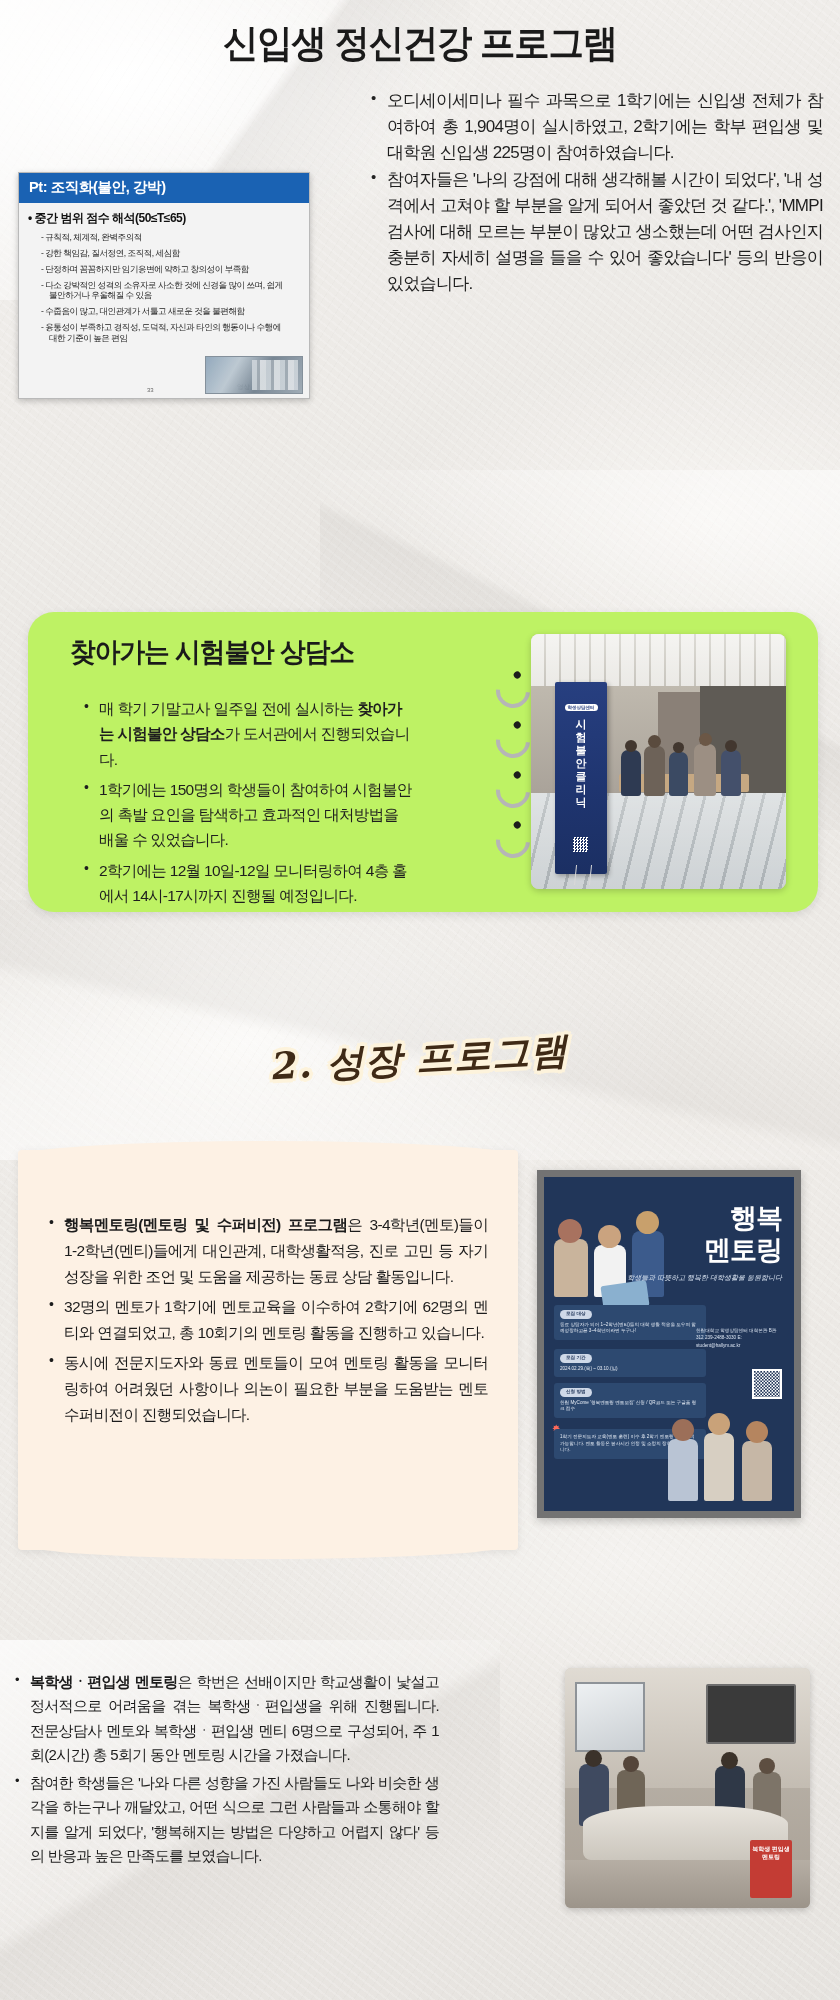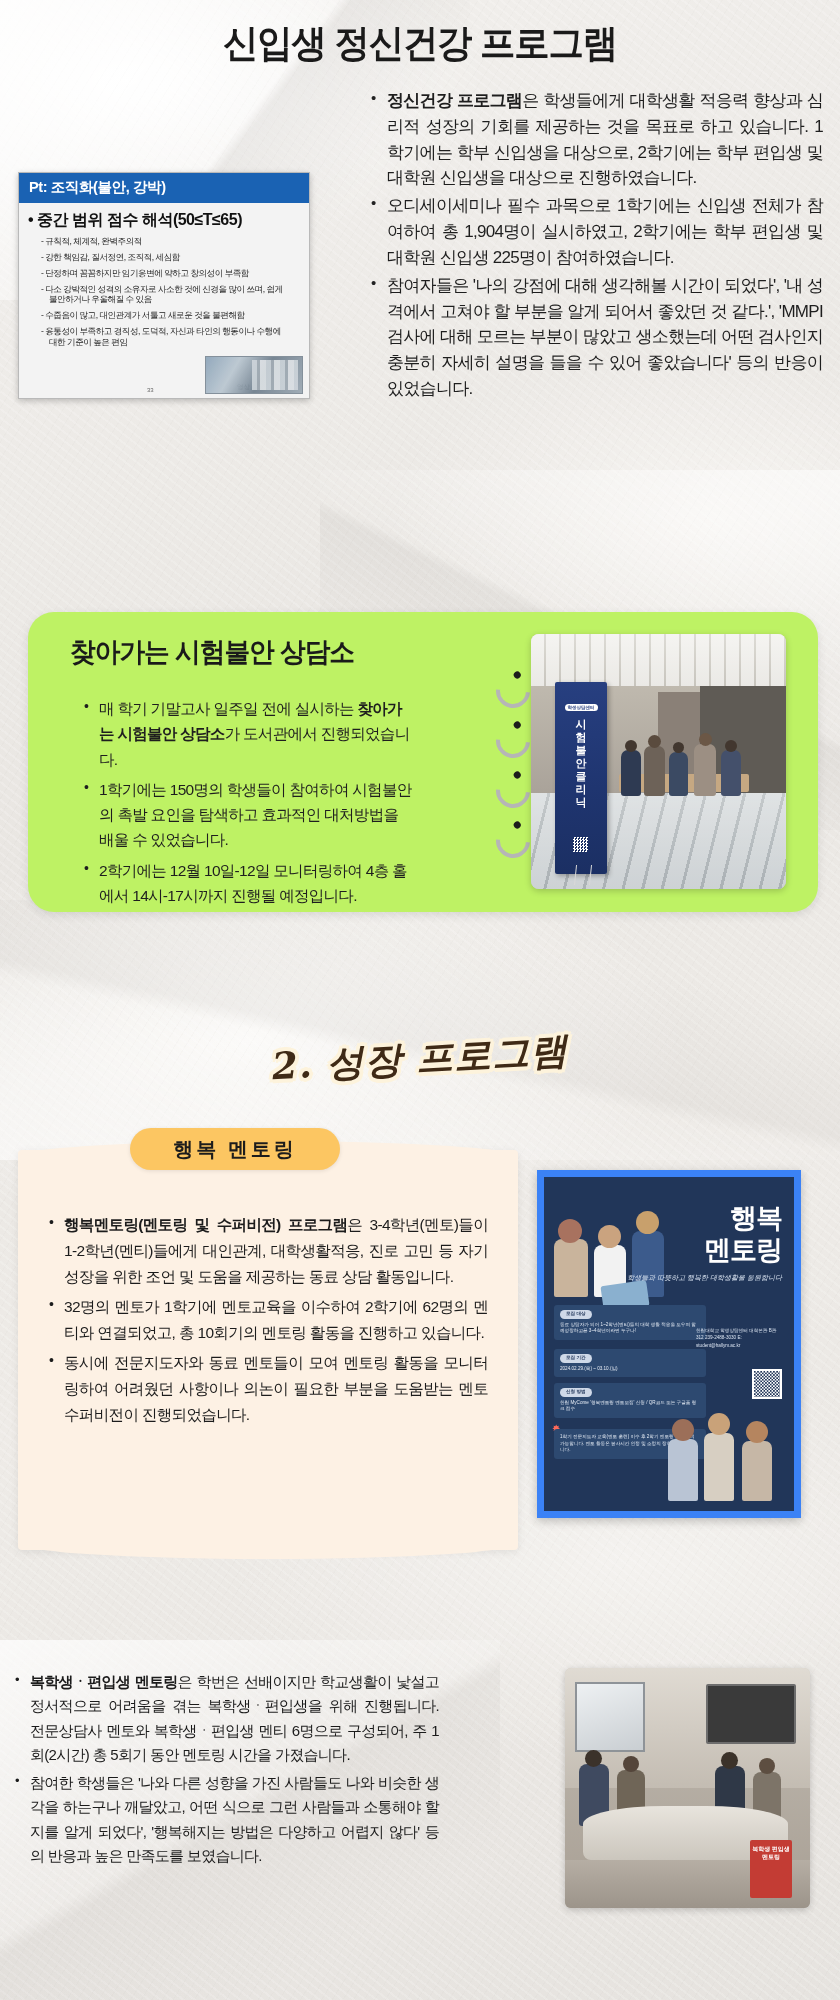--- a/index.html
+++ b/index.html
@@ -58,21 +58,21 @@
     box-shadow:0 2px 6px rgba(0,0,0,.22);
     overflow:hidden;
   }
   .slide-head{
     background:#1a62b3;color:#fff;
     font-size:14.5px;font-weight:bold;
     padding:5px 10px 6px 10px;
     letter-spacing:-.4px;
   }
   .slide-body{padding:7px 8px 0 9px;}
-  .slide-l1{font-size:16px;font-weight:bold;color:#111;letter-spacing:-.5px;margin-bottom:5px;}
+  .slide-l1{font-size:12px;font-weight:bold;color:#111;letter-spacing:-.5px;margin-bottom:5px;}
   .slide-l1::before{content:"• ";}
   .slide-l2{
     font-size:8.6px;color:#1c1c1c;letter-spacing:-.5px;
     margin:0 0 5.5px 13px;line-height:1.22;
   }
   .slide-l2::before{content:"- ";color:#333;}
   .slide-l2 .cont{display:block;margin-left:8px;}
   .slide-photo{
     position:absolute;right:6px;bottom:4px;width:96px;height:36px;
     background:linear-gradient(120deg,#8ba3b8 0%,#b9c6d0 30%,#6d7d8c 58%,#9aa7b2 100%);
@@ -237,21 +237,21 @@
     font-size:15.5px;line-height:1.68;letter-spacing:-.65px;
     color:#1c1c1c;padding-left:16px;margin-bottom:4px;
     text-align:justify;
   }
   .happy-list li::before{content:"•";position:absolute;left:1px;top:-1px;font-size:14px;}
   .happy-list b{font-weight:bold;margin-top:16px;}
 
   
   .poster{
     position:absolute;left:537px;top:1170px;width:250px;height:334px;
-    background:#3b82f6;padding:7px;
+    background:#737373;padding:7px;
     box-shadow:0 3px 9px rgba(0,0,0,.22);
   }
   .poster-in{
     position:relative;width:100%;height:100%;
     background:linear-gradient(180deg,#203css 0%,#1f3356 100%);
     background:#213659;overflow:hidden;
   }
   .pst-title{
     position:absolute;right:12px;top:26px;text-align:right;
     color:#fff;font-size:27px;font-weight:bold;line-height:1.18;letter-spacing:-1px;
@@ -378,21 +378,20 @@
       <div class="slide-l2">수줍음이 많고, 대인관계가 서툴고 새로운 것을 불편해함</div>
       <div class="slide-l2"><span>융통성이 부족하고 경직성, 도덕적, 자신과 타인의 행동이나 수행에</span><span class="cont">대한 기준이 높은 편임</span></div>
     </div>
     <div class="slide-pagenum">33</div>
     <div class="slide-label">영상</div>
     <div class="slide-photo"></div>
   </div>
 
   <div class="sec1-text">
     <ul>
-      <li><b>정신건강 프로그램</b><span>은 학생들에게 대학생활 적응력 향상과 심리적 성장의 기회를 제공하는 것을 목표로 하고 있습니다. 1학기에는 학부 신입생을 대상으로, 2학기에는 학부 편입생 및 대학원 신입생을 대상으로 진행하였습니다.</span></li>
       <li><span>오디세이세미나 필수 과목으로 1학기에는 신입생 전체가 참여하여 총 1,904명이 실시하였고, 2학기에는 학부 편입생 및 대학원 신입생 225명이 참여하였습니다.</span></li>
       <li><span>참여자들은 '나의 강점에 대해 생각해볼 시간이 되었다', '내 성격에서 고쳐야 할 부분을 알게 되어서 좋았던 것 같다.', 'MMPI 검사에 대해 모르는 부분이 많았고 생소했는데 어떤 검사인지 충분히 자세히 설명을 들을 수 있어 좋았습니다' 등의 반응이 있었습니다.</span></li>
     </ul>
   </div>
 
   <div class="card-sec2">
     <div class="sec2-title">찾아가는 시험불안 상담소</div>
     <ul class="sec2-list">
       <li><span>매 학기 기말고사 일주일 전에 실시하는 </span><b>찾아가는 시험불안 상담소</b><span>가 도서관에서 진행되었습니다.</span></li>
       <li><span>1학기에는 150명의 학생들이 참여하여 시험불안의 촉발 요인을 탐색하고 효과적인 대처방법을 배울 수 있었습니다.</span></li>
@@ -440,21 +439,20 @@
 
   <div class="growth-title">2. 성장 프로그램</div>
 
   <div class="card-happy">
     <ul class="happy-list">
       <li><b>행복멘토링(멘토링 및 수퍼비전) 프로그램</b><span>은 3-4학년(멘토)들이 1-2학년(멘티)들에게 대인관계, 대학생활적응, 진로 고민 등 자기성장을 위한 조언 및 도움을 제공하는 동료 상담 활동입니다.</span></li>
       <li><span>32명의 멘토가 1학기에 멘토교육을 이수하여 2학기에 62명의 멘티와 연결되었고, 총 10회기의 멘토링 활동을 진행하고 있습니다.</span></li>
       <li><span>동시에 전문지도자와 동료 멘토들이 모여 멘토링 활동을 모니터링하여 어려웠던 사항이나 의논이 필요한 부분을 도움받는 멘토 수퍼비전이 진행되었습니다.</span></li>
     </ul>
   </div>
-  <div class="pill-happy">행복 멘토링</div>
 
   <div class="poster">
     <div class="poster-in">
       <div class="pst-people">
         <div class="pp pp1"></div>
         <div class="pp pp2"></div>
         <div class="pp pp3"></div>
         <div class="ph ph1"></div>
         <div class="ph ph2"></div>
         <div class="ph ph3"></div>

